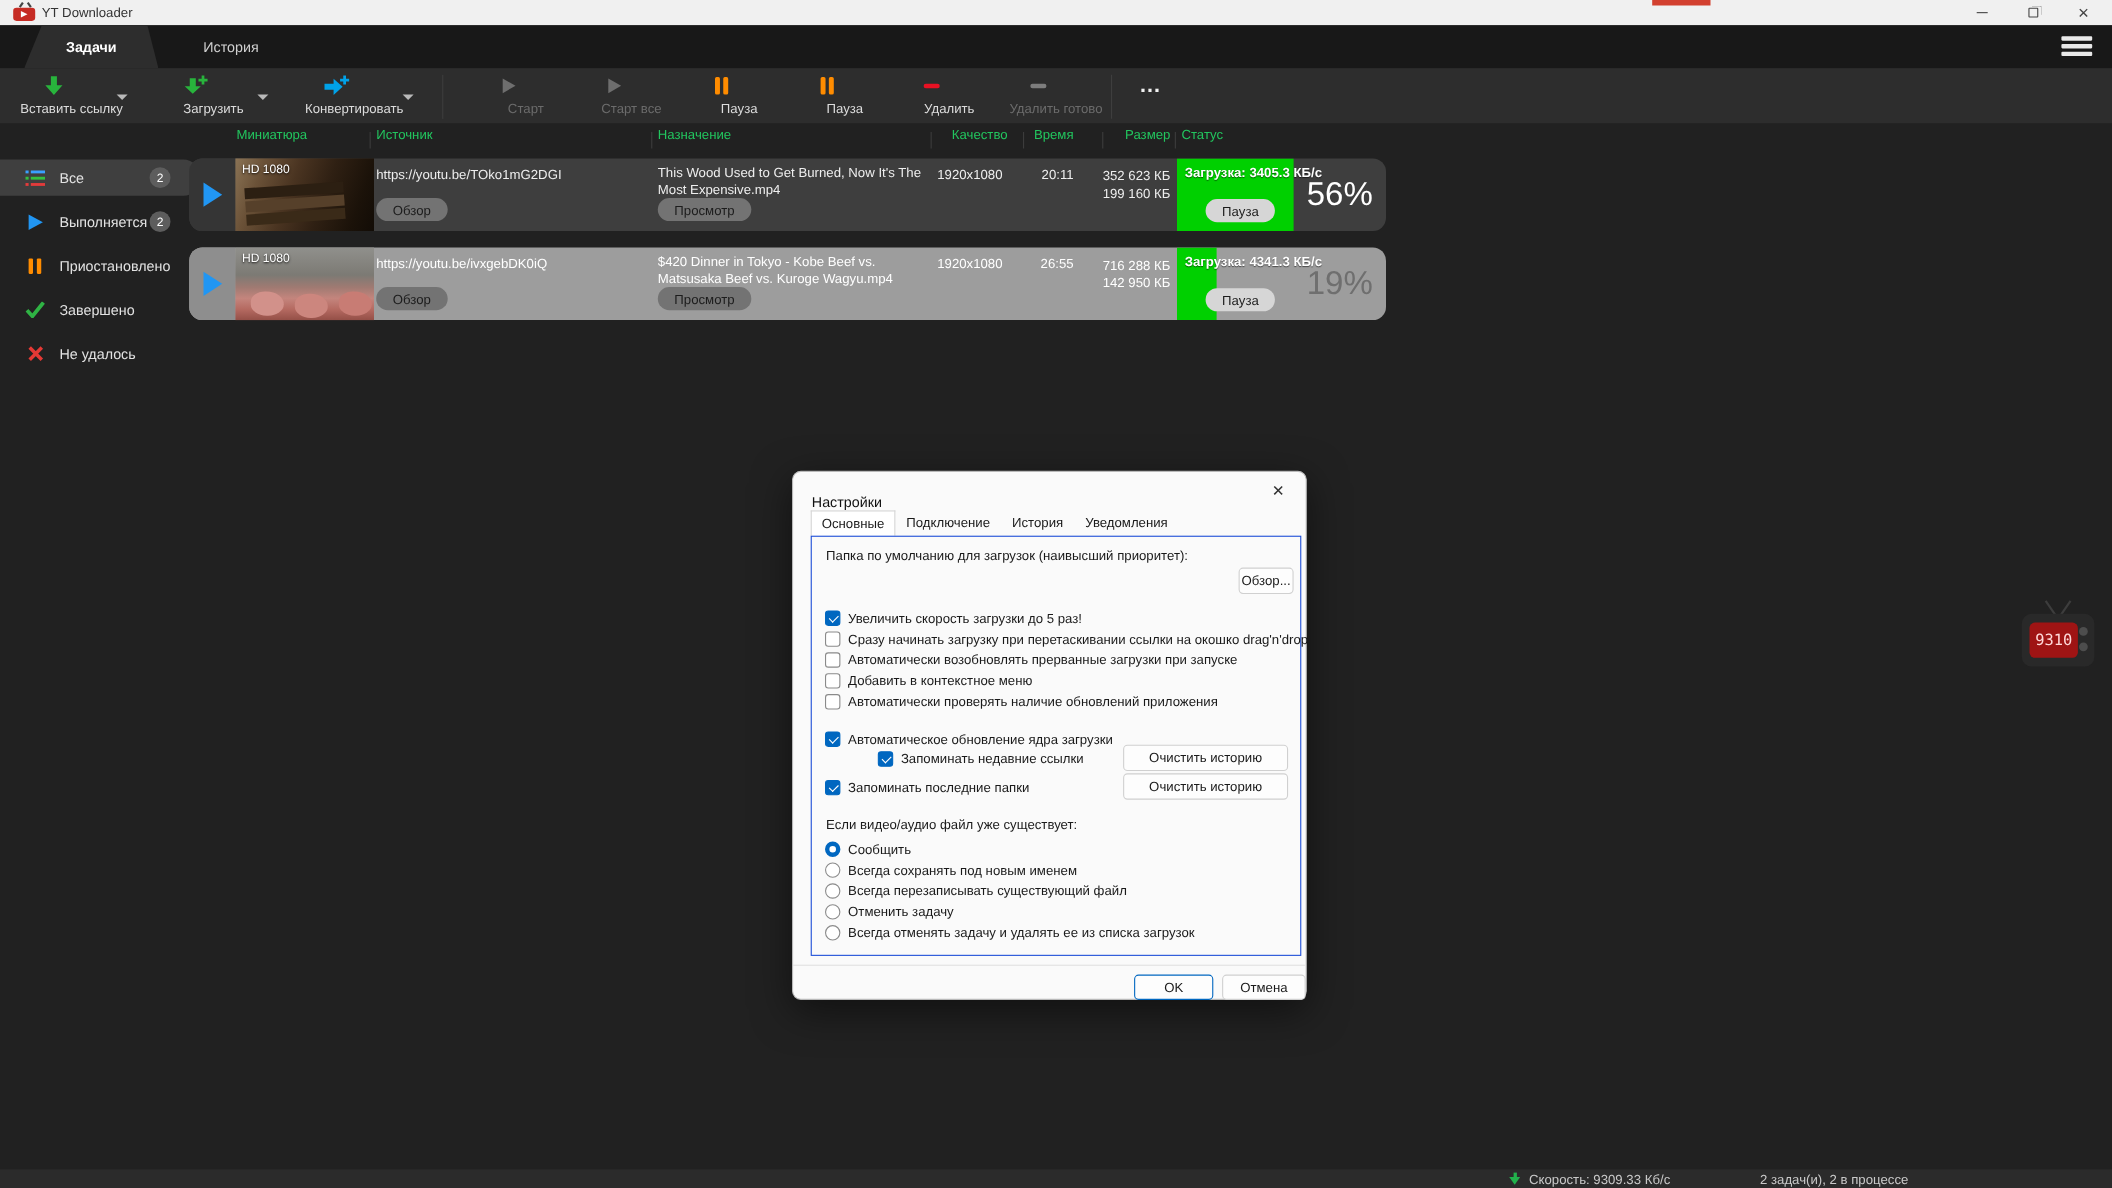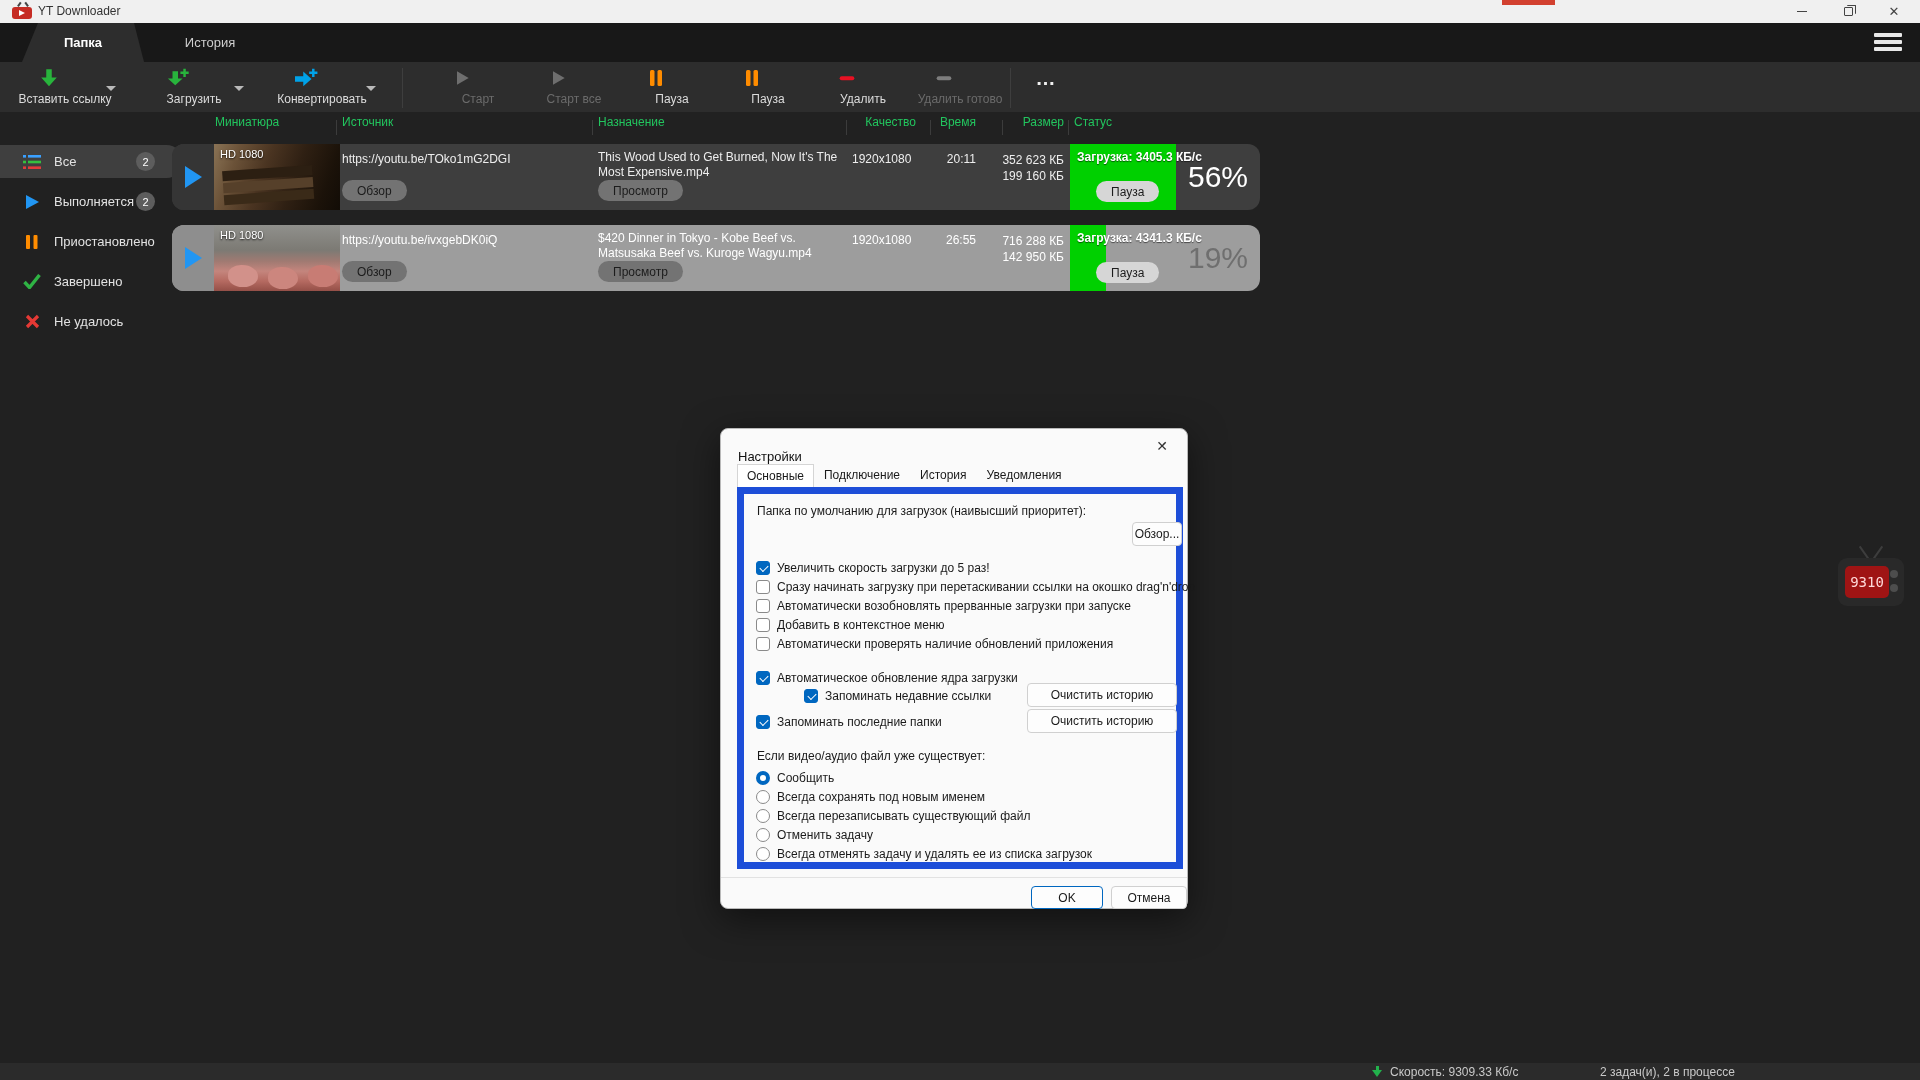--- a/index.html
+++ b/index.html
@@ -81,21 +81,21 @@
   .row2 .pct { color:#6f6f6f; }
 
   
   .dialog { position:absolute; left:720px; top:428px; width:468px; height:481px; background:#fafafa;
             border-radius:8px; box-shadow:0 10px 36px rgba(0,0,0,.5); color:#1a1a1a; border:1px solid #b9b9b9; }
   .dlg-title { position:absolute; left:17px; top:9px; font-size:13px; color:#111;margin-top:11px; }
   .dlg-close { position:absolute; right:14px; top:7px; width:22px; height:20px; display:flex; align-items:center; justify-content:center; font-size:14px; color:#333; }
   .dlg-tabs { position:absolute; left:16px; top:36px; height:22px; display:flex; align-items:flex-end; }
   .dtab { font-size:12px; padding:3px 9px 4px; color:#1a1a1a; border:1px solid transparent; white-space:nowrap; }
   .dtab.active { background:#fff; border:1px solid #d5d5d5; border-bottom-color:#fff; position:relative; top:1px; padding-top:4px; }
-  .tab-page { position:absolute; left:16px; top:58px; width:446px; height:382px; border:7px solid #1d4ed8; background:#fafafa; }
+  .tab-page { position:absolute; left:16px; top:58px; width:446px; height:382px; border:1px solid #1d4ed8; background:#fafafa; }
   .fld-label { position:absolute; left:13px; top:10px; font-size:12px; }
   .combo { position:absolute; left:12px; top:28px; width:368px; height:24px; background:#fff; border:1px solid #0067c0; border-radius:4px; display:flex; align-items:center; }
   .folder { position:relative; width:16px; height:11px; background:#f5c84c; border-radius:1px; margin:0 6px 0 6px; flex:none; }
   .folder::before { content:""; position:absolute; left:0; top:-3px; width:7px; height:3px; background:#f5c84c; border-radius:1px 1px 0 0; }
   .combo .sel { font-size:12px; background:#0078d4; color:#fff; padding:1px 2px; white-space:nowrap; overflow:hidden; }
   .combo .cchev { margin-left:auto; margin-right:8px; width:8px; height:8px; border-right:1.5px solid #555; border-bottom:1.5px solid #555; transform:rotate(45deg) translateY(-2px); flex:none; }
   .btn { background:#fdfdfd; border:1px solid #d0d0d0; border-radius:4px; font-size:12px; color:#1a1a1a; display:flex; align-items:center; justify-content:center; font-family:inherit; }
   .btn-browse { position:absolute; left:388px; top:28px; width:50px; height:24px; }
   .cbrow { position:absolute; left:12px; height:16px; display:flex; align-items:center; }
   .cb { width:14px; height:14px; border:1px solid #8a8a8a; border-radius:3px; background:#fff; margin-right:7px; position:relative; flex:none; }
@@ -151,21 +151,21 @@
       </div>
     <div class="win-btn wb-max">
         <i></i>
       </div>
     <div class="win-btn wb-close">
         <span>✕</span>
       </div>
   </div>
 
   <div class="tabbar">
-    <div class="tab-active">Папка</div>
+    <div class="tab-active">Задачи</div>
     <div class="tab-plain">История</div>
     <div class="hamburger">
         <i></i>
         <i></i>
         <i></i>
       </div>
   </div>
 
   <div class="toolbar">
     <div class="tbtn" style="left:2px; width:94px;">

